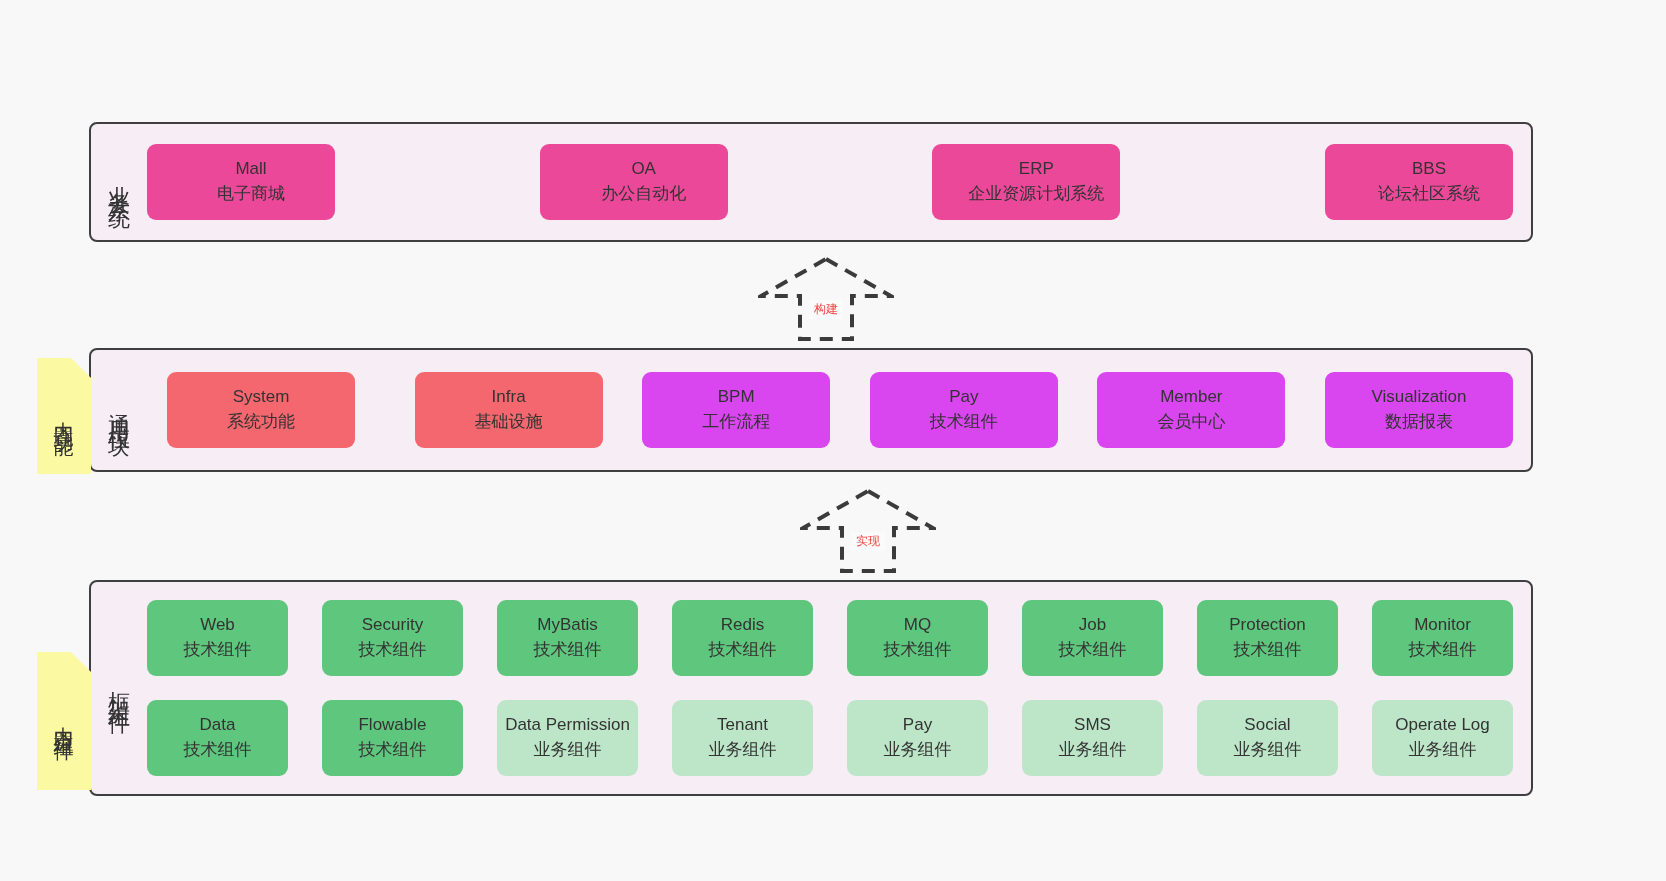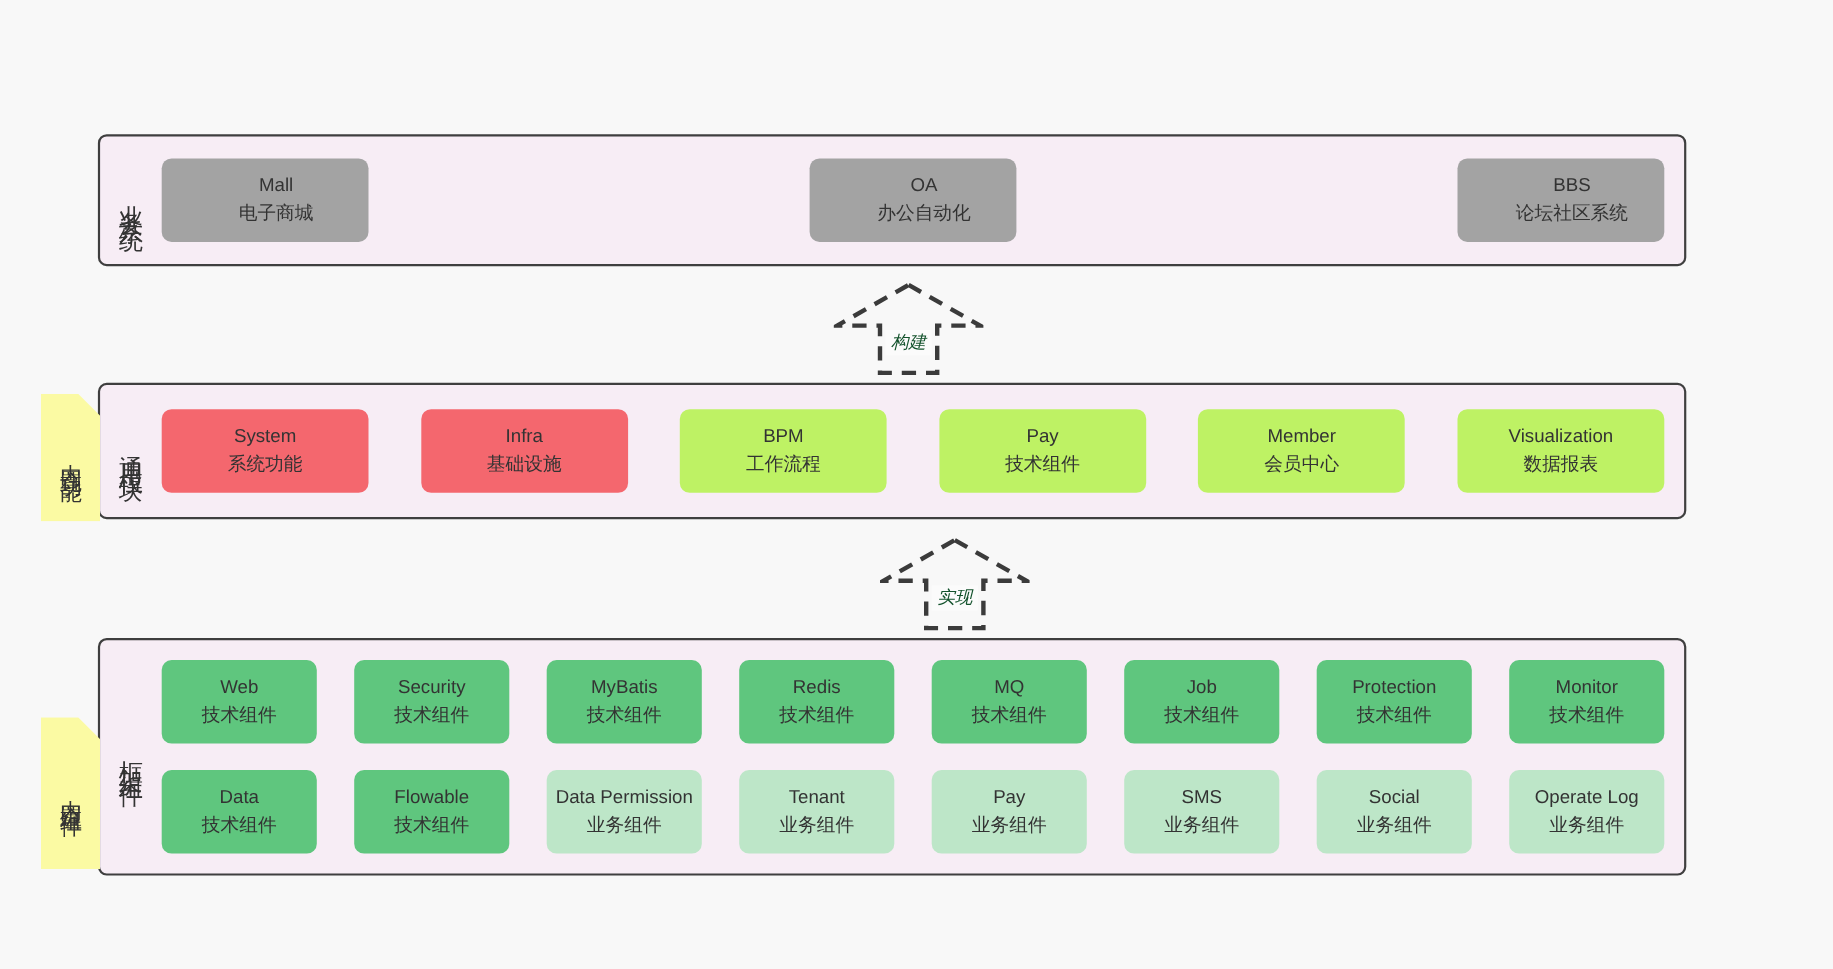--- a/index.html
+++ b/index.html
@@ -67,44 +67,43 @@
     justify-content:center;
     text-align:center;
     font-size:17px;
     line-height:1.45;
     color:#333;
     box-sizing:border-box;
     padding:2px 8px;
   }
   .box-wide{width:188px;height:76px;}
   .box-narrow{width:141px;height:76px;}
-  .v-blue{background:#a3a3a3;padding-left:28px;}
-  .v-red{background:#f4676e;}
-  .v-pink{background:#bef264;}
+  .v-blue{background:#ec4899;padding-left:28px;}
+  .v-red{background:#f4676e;margin-left:20px;}
+  .v-pink{background:#d946ef;}
   .v-green{background:#5fc67e;}
   .v-lightgreen{background:#bde6c8;align-items:center;}
 
   
   .arrow{
     position:absolute;
     width:136px;height:86px;
   }
   .arrow svg{display:block;}
   .arrow-1{left:758px;top:256px;}
   .arrow-2{left:800px;top:488px;}
   .arrow-label{
     position:absolute;
     left:50%;top:44px;
     transform:translateX(-50%);
     background:#fbfbfb;
     padding:1px 5px;
-    font-size:16px;
-    color:#14532d;
+    font-size:12px;
+    color:#ef4444;
     white-space:nowrap;
-    font-style:italic;
   }
 
   
   .note{
     position:absolute;
     width:54px;
     background:#fbfaa3;
     clip-path:polygon(0 0,calc(100% - 20px) 0,100% 20px,100% 100%,0 100%);
     display:flex;
     align-items:center;
@@ -143,20 +142,24 @@
     <div class="boxes-area box-wide-row">
         <div class="box box-wide v-blue">
           <div>Mall</div>
           <div>电子商城</div>
         </div>
         <div class="box box-wide v-blue">
           <div>OA</div>
           <div>办公自动化</div>
         </div>
         <div class="box box-wide v-blue">
+          <div>ERP</div>
+          <div>企业资源计划系统</div>
+        </div>
+        <div class="box box-wide v-blue">
           <div>BBS</div>
           <div>论坛社区系统</div>
         </div>
       </div>
   </section>
 
   <div class="arrow arrow-1">
     <svg width="136" height="86" viewBox="0 0 136 86">
       <polygon points="68,3 133,40 94,40 94,83 42,83 42,40 3,40" fill="none" stroke="#3b3b3b" stroke-width="4" stroke-dasharray="13 9"></polygon>
     </svg>

